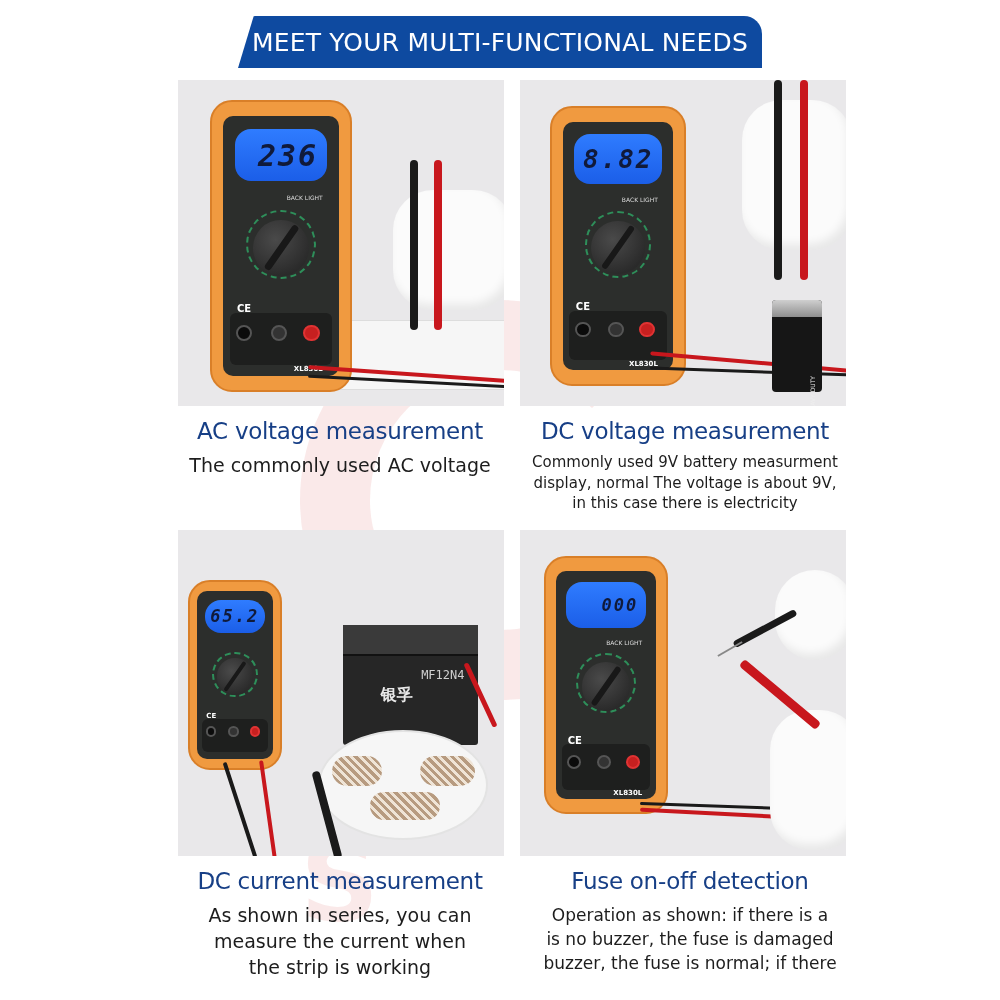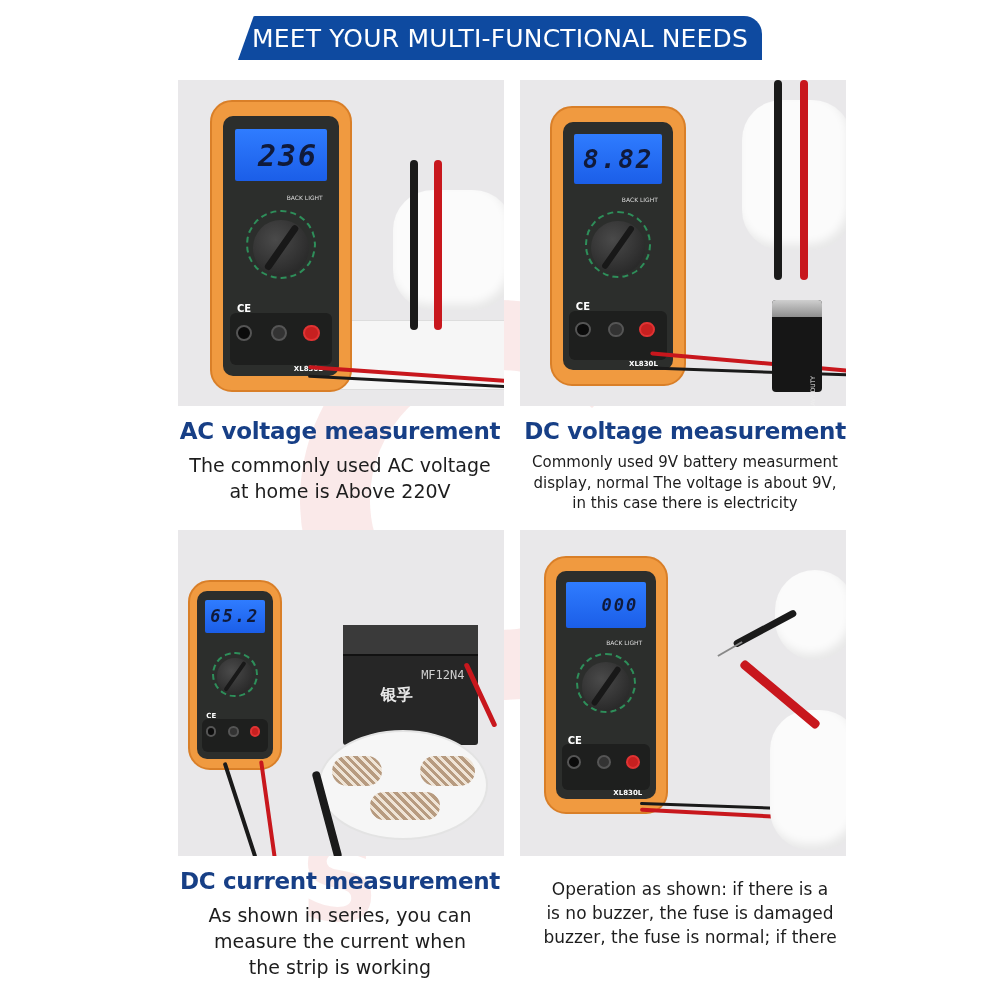--- a/index.html
+++ b/index.html
@@ -3,32 +3,32 @@
 <meta charset="utf-8">
 <style>
   * { box-sizing: border-box; margin: 0; padding: 0; }
   html, body { width: 1000px; height: 1000px; background: #ffffff; overflow: hidden; }
   body { position: relative; font-family: "DejaVu Sans", sans-serif; }
 
   .watermark { position: absolute; left: 270px; top: 300px; width: 460px; height: 520px; pointer-events: none; opacity: 0.10; }
   .watermark .ring { position: absolute; left: 30px; top: 0; width: 400px; height: 400px; border-radius: 50%; border: 70px solid #d0302f; border-right-color: transparent; }
   .watermark .ws { position: absolute; left: 30px; top: 390px; font-family: "DejaVu Sans", sans-serif; font-weight: bold; font-size: 110px; color: #d0302f; letter-spacing: 60px; }
 
-  .banner { position: absolute; left: 238px; top: 16px; width: 524px; height: 44px; background: #0e4aa0; border-radius: 18px 18px 0 0; clip-path: polygon(3% 0, 100% 0, 100% 100%, 0 100%); display: flex; align-items: center; justify-content: center; }
+  .banner { position: absolute; left: 238px; top: 16px; width: 524px; height: 52px; background: #0e4aa0; border-radius: 18px 18px 0 0; clip-path: polygon(3% 0, 100% 0, 100% 100%, 0 100%); display: flex; align-items: center; justify-content: center; }
   .banner span { color: #ffffff; font-family: "DejaVu Sans", sans-serif; font-size: 25px; letter-spacing: 0.2px; }
 
   .panel { position: absolute; width: 326px; height: 326px; background: #e9e8ea; overflow: hidden; }
   .p1 { left: 178px; top: 80px; }
   .p2 { left: 520px; top: 80px; }
   .p3 { left: 178px; top: 530px; }
   .p4 { left: 520px; top: 530px; }
 
   .meter { position: absolute; background: #f09a40; border-radius: 22px; border: 2px solid #d97f28; }
   .meter .face { position: absolute; left: 8%; right: 8%; top: 5%; bottom: 5%; background: #2c2e2c; border-radius: 10px; }
-  .meter .lcd { position: absolute; left: 10%; right: 10%; top: 5%; height: 20%; background: linear-gradient(#2f7cff, #1b5ee8); border-radius: 2px; display: flex; align-items: center; justify-content: flex-end; padding-right: 8%; }
+  .meter .lcd { position: absolute; left: 10%; right: 10%; top: 5%; height: 20%; background: linear-gradient(#2f7cff, #1b5ee8); border-radius: 16px; display: flex; align-items: center; justify-content: flex-end; padding-right: 8%; }
   .meter .lcd span { font-family: "DejaVu Sans Mono", monospace; font-style: italic; color: #101a3a; font-weight: bold; letter-spacing: 2px; }
   .meter .backlight { position: absolute; right: 14%; top: 30%; color: #ddd; font-size: 6px; }
   .meter .dial-ring { position: absolute; left: 20%; top: 36%; width: 60%; aspect-ratio: 1; border-radius: 50%; border: 2px dashed #2e8f5a; }
   .meter .dial { position: absolute; left: 26%; top: 40%; width: 48%; aspect-ratio: 1; border-radius: 50%; background: radial-gradient(circle at 40% 35%, #4a4a4a, #1f1f1f); }
   .meter .dial::after { content: ""; position: absolute; left: 44%; top: 2%; width: 12%; height: 96%; background: #181818; transform: rotate(35deg); border-radius: 4px; }
   .meter .ce { position: absolute; left: 12%; top: 72%; color: #fff; font-size: 10px; font-weight: bold; }
   .meter .jacks { position: absolute; left: 6%; right: 6%; bottom: 4%; height: 20%; background: #1e1f1e; border-radius: 6px; }
   .meter .jack { position: absolute; top: 22%; width: 16%; aspect-ratio: 1; border-radius: 50%; background: #0b0b0b; border: 2px solid #555; }
   .meter .jack.j1 { left: 6%; }
   .meter .jack.j2 { left: 40%; background: #333; }
@@ -48,21 +48,21 @@
 
   .carbattery { position: absolute; background: #262626; border-radius: 3px; }
   .carbattery .top { position: absolute; left: 0; right: 0; top: 0; height: 26%; background: #3a3a3a; border-bottom: 2px solid #111; }
   .carbattery .model { position: absolute; right: 10%; top: 36%; color: #cfcfcf; font-size: 12px; font-family: "DejaVu Sans Mono", monospace; }
   .carbattery .brand { position: absolute; left: 28%; top: 50%; color: #e8e8e8; font-size: 16px; font-weight: bold; }
 
   .reel { position: absolute; border-radius: 50%; background: #f6f6f6; border: 2px solid #e3e3e3; }
   .reel .strip { position: absolute; border-radius: 20px; background: repeating-linear-gradient(45deg, #b79b80 0 3px, #efe4d6 3px 6px); }
 
   .caption { position: absolute; text-align: center; }
-  .caption .title { color: #173f86; font-family: "DejaVu Sans", sans-serif; font-weight: bold; font-size: 23px; letter-spacing: -0.3px; white-space: nowrap; }
+  .caption .title { color: #173f86; font-family: "DejaVu Sans", sans-serif; font-weight: normal; font-size: 23px; letter-spacing: -0.3px; white-space: nowrap; }
   .caption .desc { color: #1d1d1d; font-family: "DejaVu Sans", sans-serif; }
   .c1 { left: 170px; top: 418px; width: 340px; }
   .c1 .desc { font-size: 19px; line-height: 26px; margin-top: 8px; }
   .c2 { left: 510px; top: 418px; width: 350px; }
   .c2 .desc { font-size: 15px; line-height: 20.5px; margin-top: 8px; }
   .c3 { left: 170px; top: 868px; width: 340px; }
   .c3 .desc { font-size: 19px; line-height: 26px; margin-top: 8px; }
   .c4 { left: 520px; top: 868px; width: 340px; }
   .c4 .desc { font-size: 17px; line-height: 24px; margin-top: 9px; }
 </style>
@@ -189,21 +189,20 @@
   <div class="glove" style="left:250px; top:180px; width:90px; height:140px;"></div>
   <div class="lead black" style="left:210px; top:95px; width:70px; height:7px; transform:rotate(-28deg);"></div>
   <div class="lead red" style="left:210px; top:160px; width:100px; height:9px; transform:rotate(40deg);"></div>
   <div style="position:absolute; left:196px; top:118px; width:28px; height:2px; background:#888; transform:rotate(-30deg);"></div>
 </div>
 
 <div class="caption c1">
   <div class="title">AC voltage measurement</div>
   <div class="desc">
     <div>The commonly used AC voltage</div>
-    <div>at home is Above 220V</div>
   </div>
 </div>
 
 <div class="caption c2">
   <div class="title">DC voltage measurement</div>
   <div class="desc">
     <div>Commonly used 9V battery measurment</div>
     <div>display, normal The voltage is about 9V,</div>
     <div>in this case there is electricity</div>
   </div>
@@ -212,18 +211,19 @@
 <div class="caption c3">
   <div class="title">DC current measurement</div>
   <div class="desc">
     <div>As shown in series, you can</div>
     <div>measure the current when</div>
     <div>the strip is working</div>
   </div>
 </div>
 
 <div class="caption c4">
+  <div class="title">Fuse on-off detection</div>
   <div class="desc">
     <div>Operation as shown: if there is a</div>
     <div>is no buzzer, the fuse is damaged</div>
     <div>buzzer, the fuse is normal; if there</div>
   </div>
 </div>
 
 </body></html>

